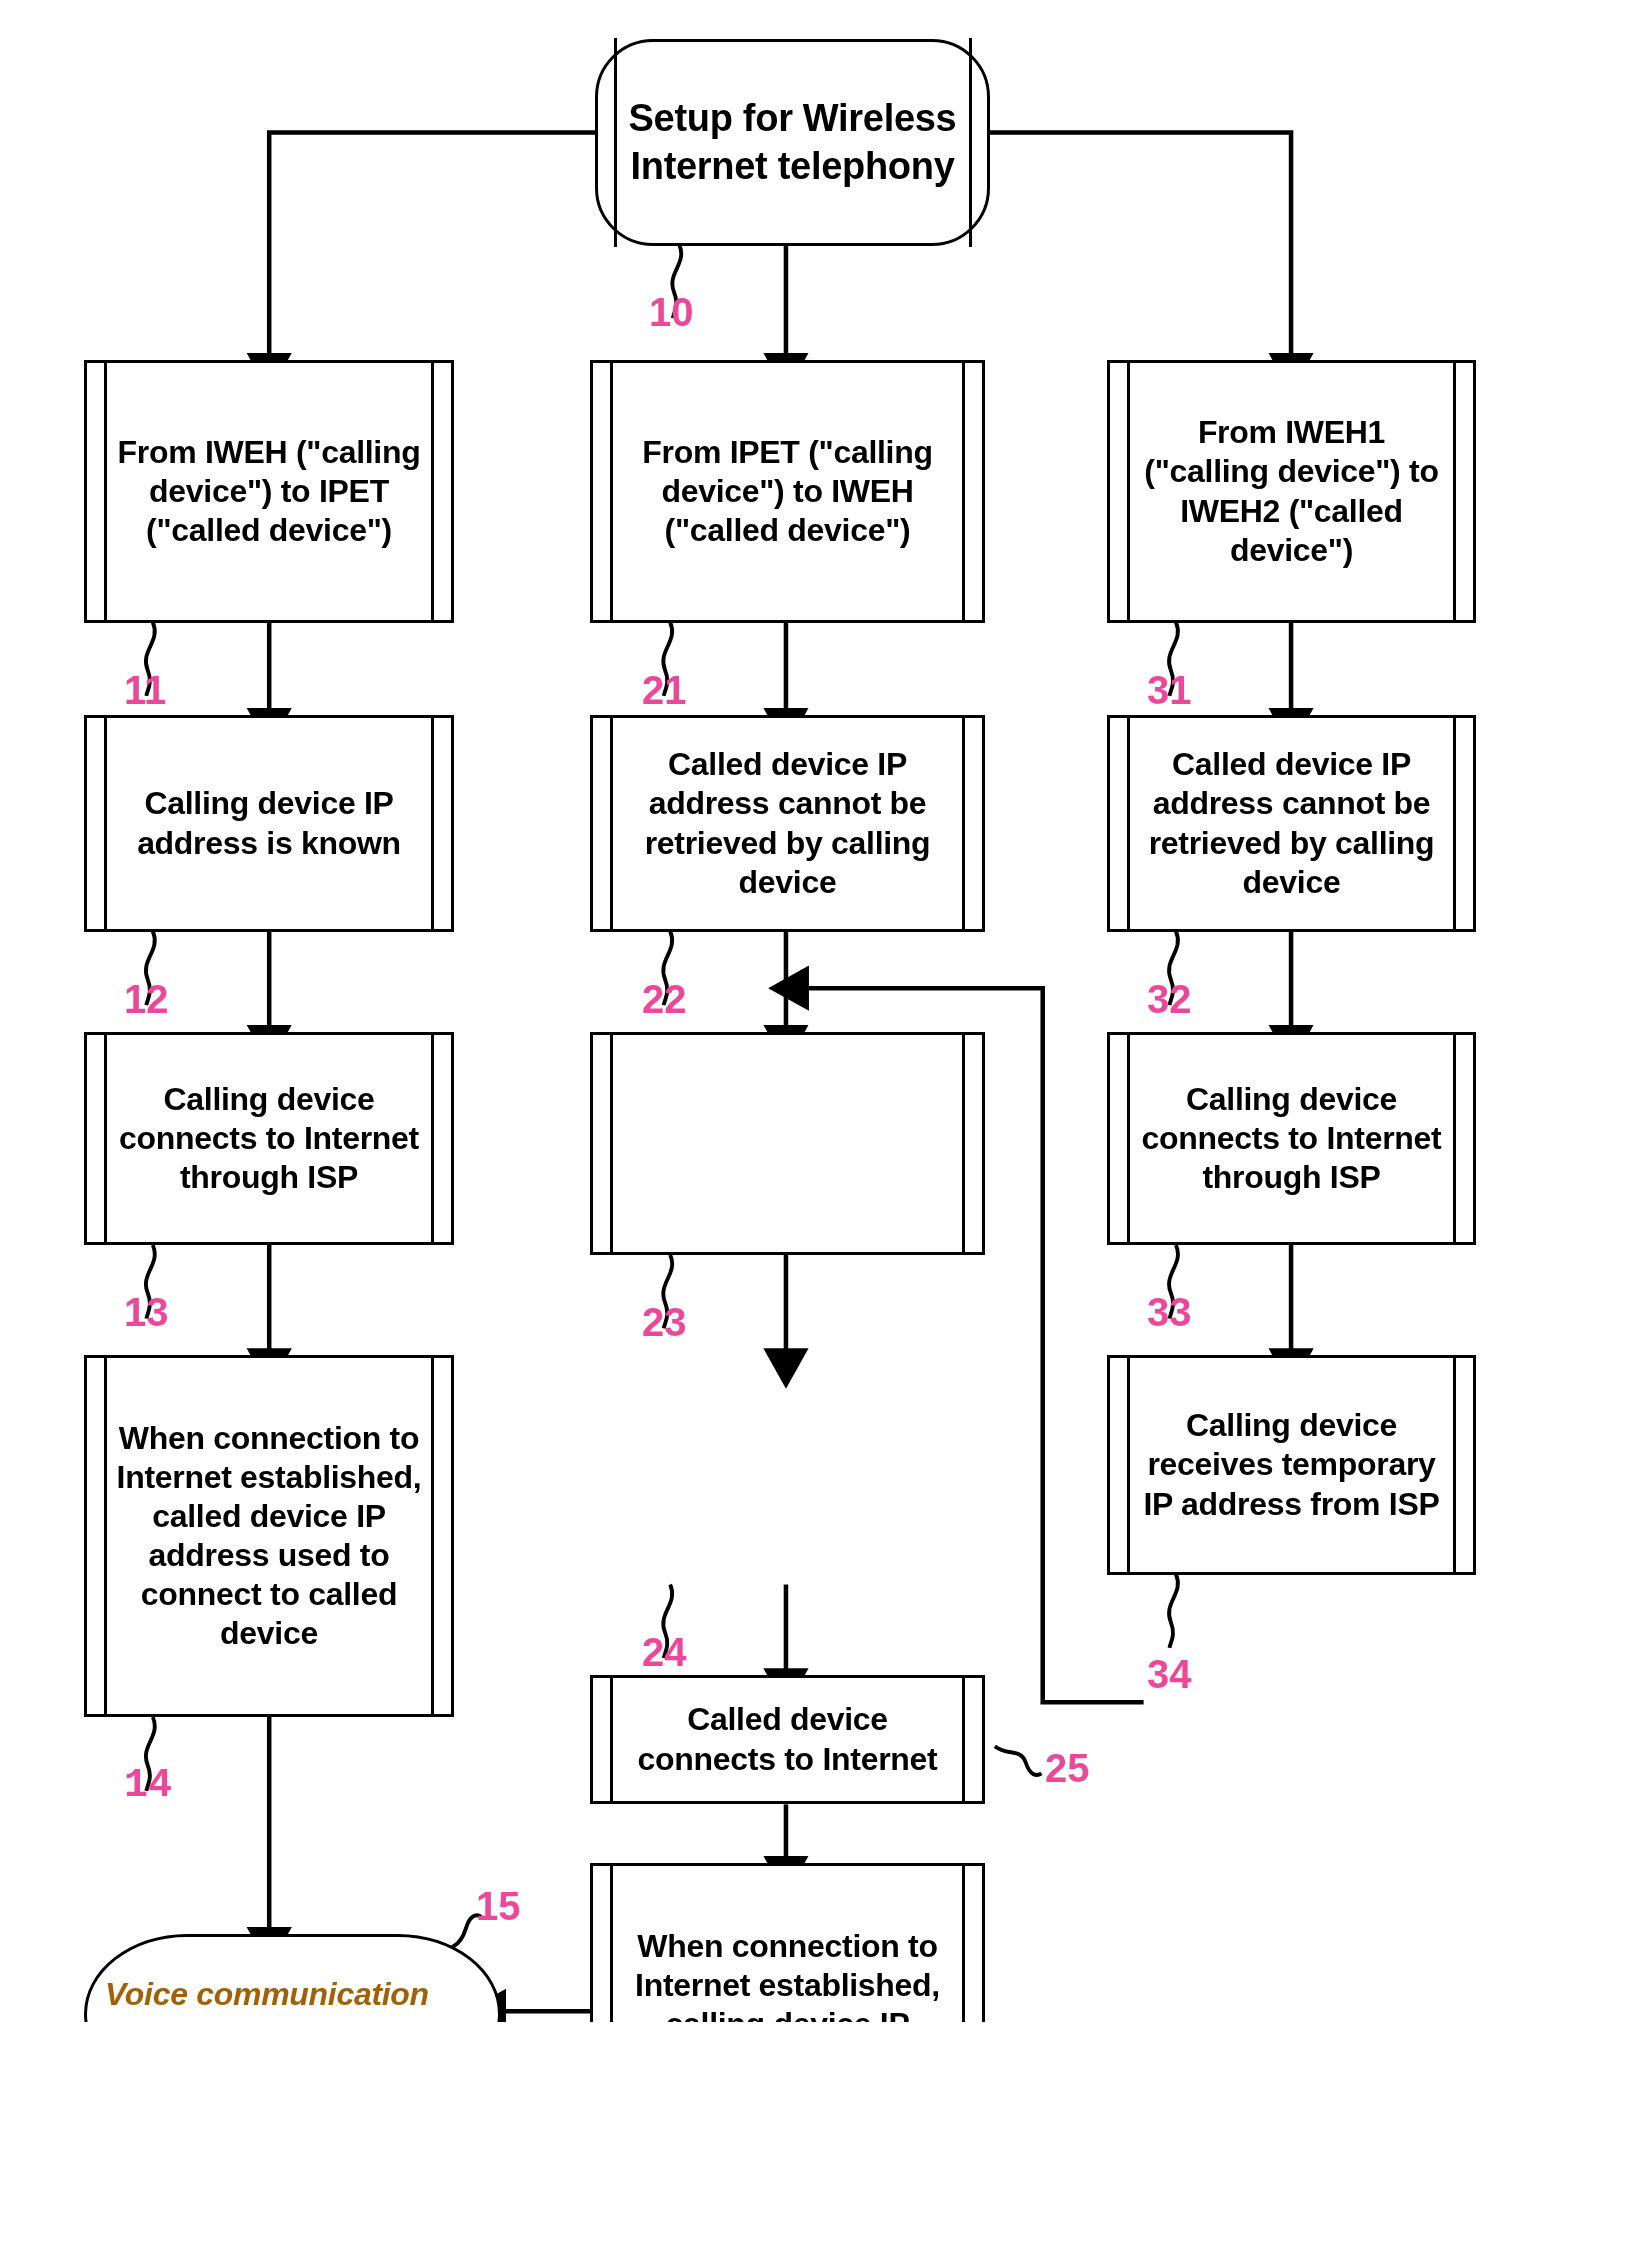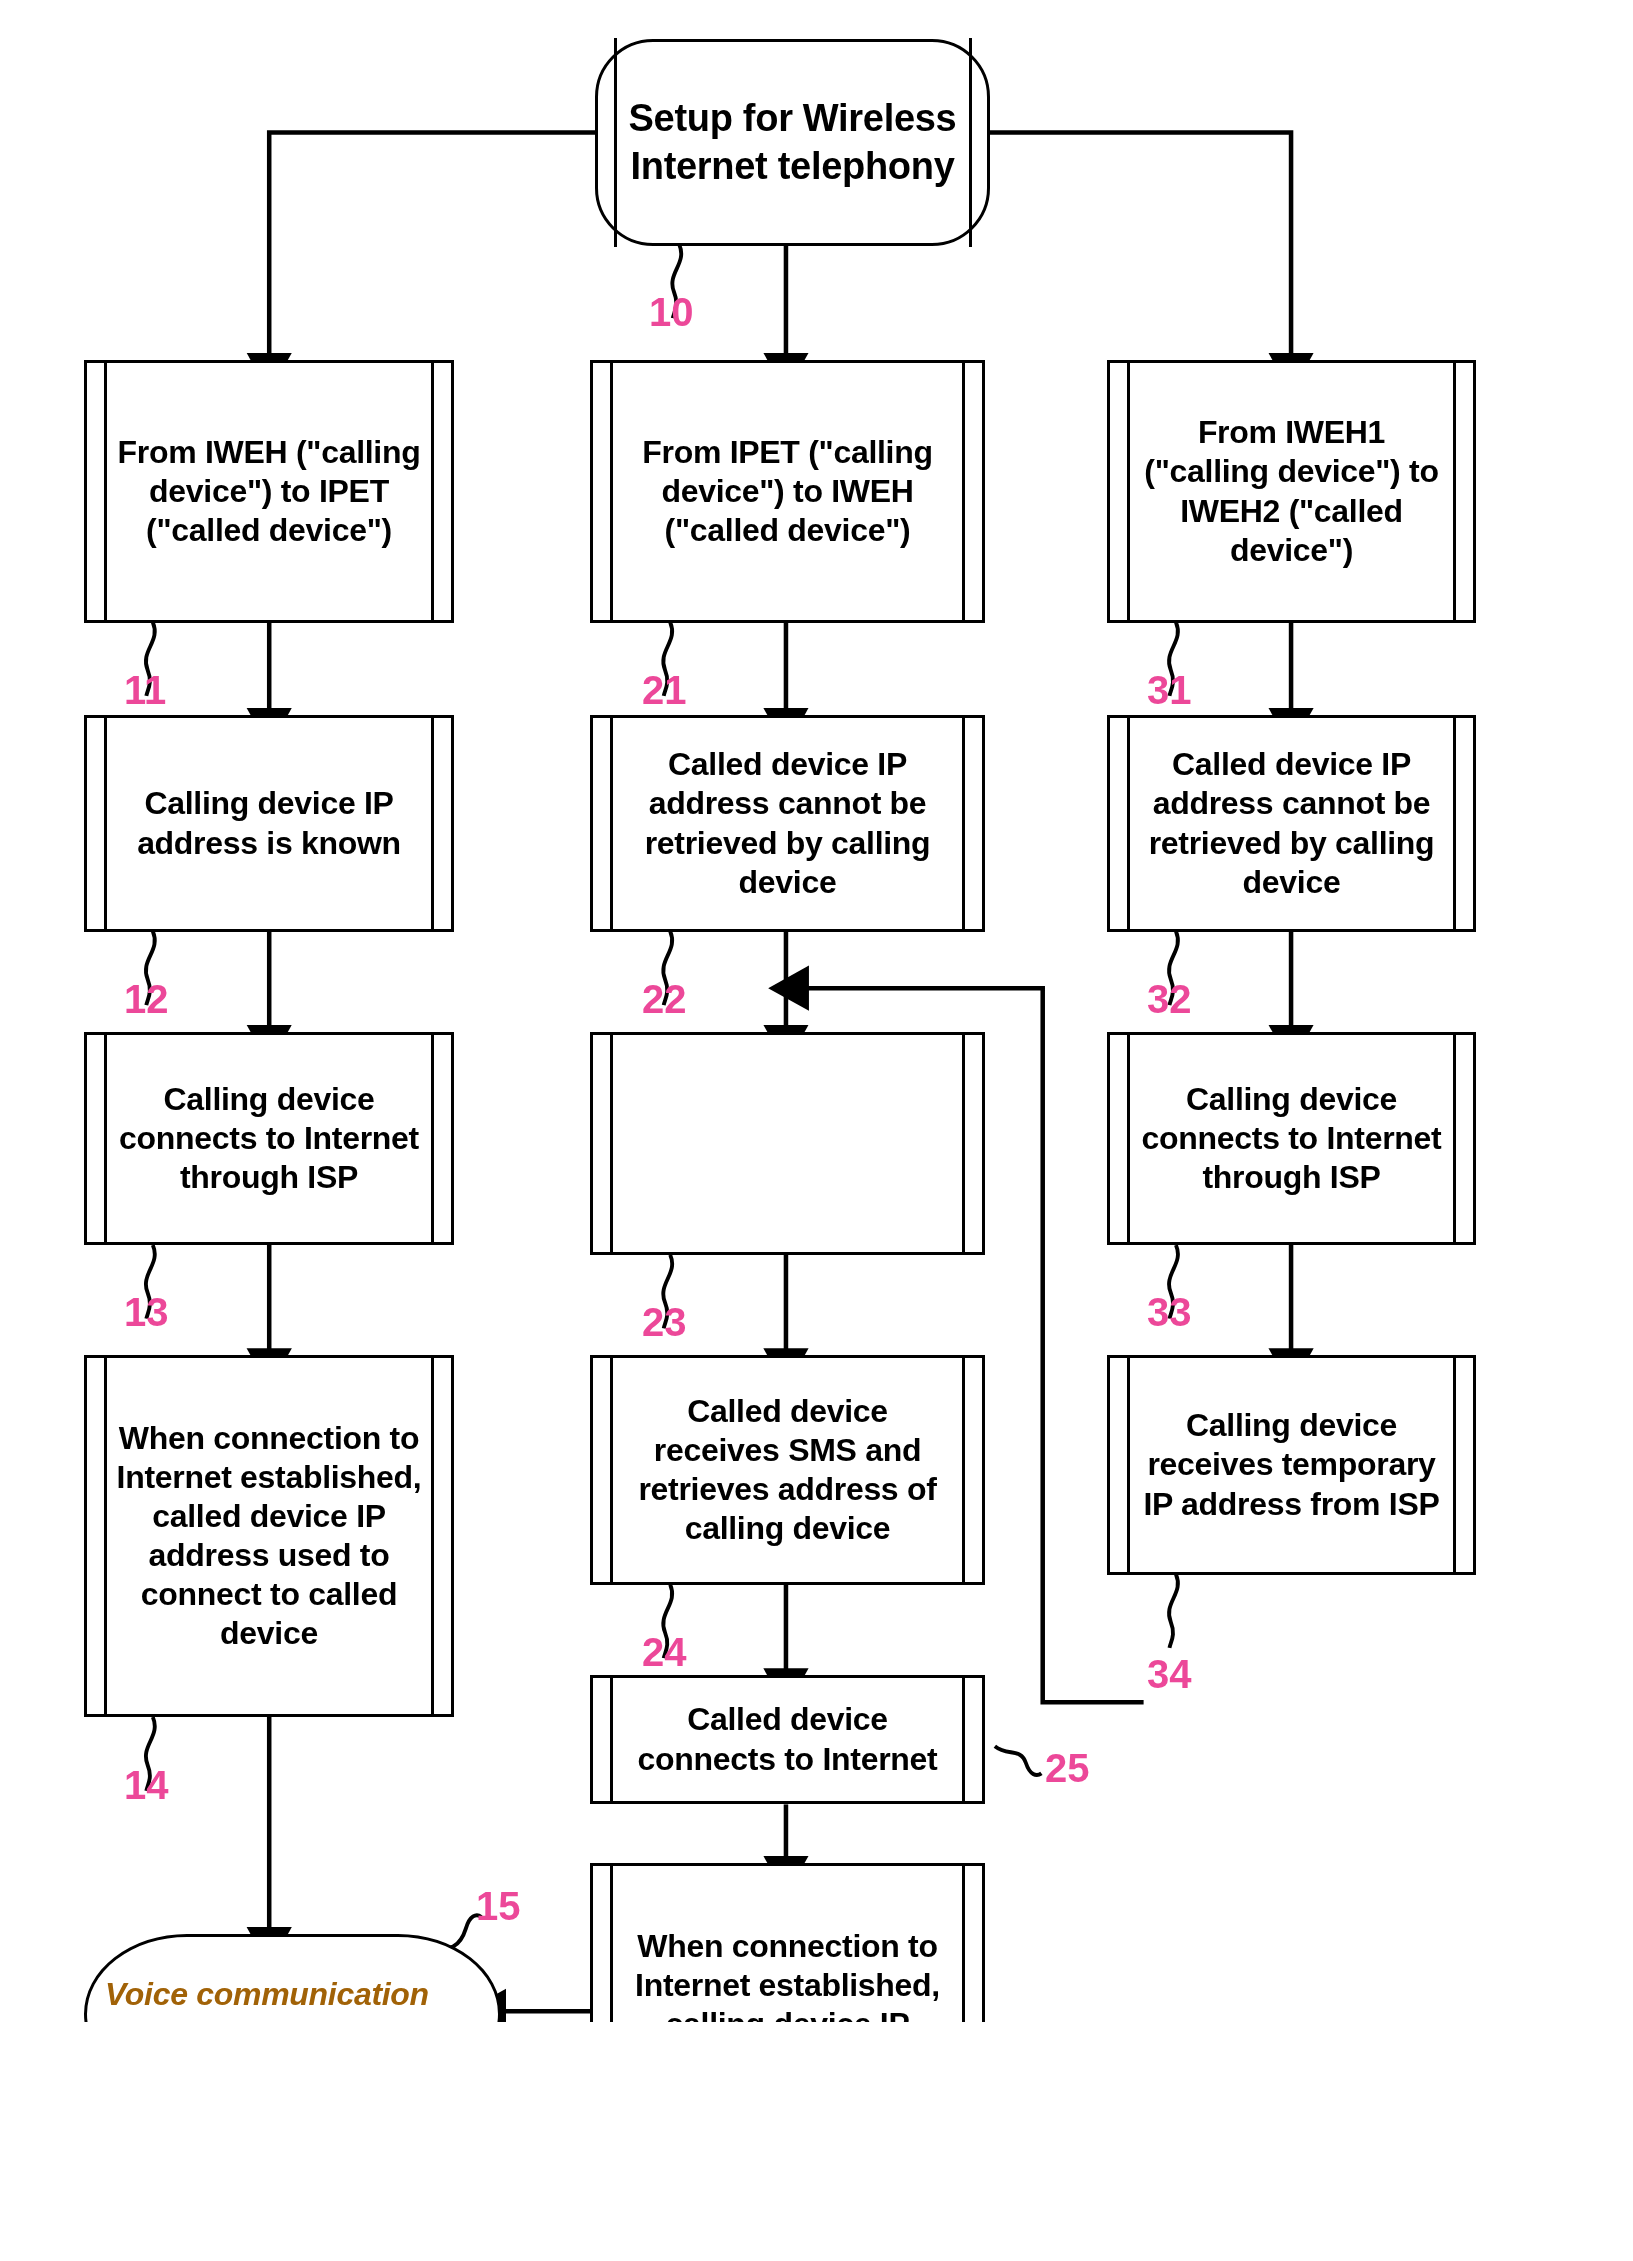--- a/index.html
+++ b/index.html
@@ -133,25 +133,20 @@
     <div class="bar-l"></div>
     <div class="bar-r"></div>
     <div class="txt">Called device IP address cannot be retrieved by calling device</div>
   </div>
 
   <div class="node proc" style="left:590px;top:1032px;width:395px;height:223px;font-size:32px;">
     <div class="bar-l"></div>
     <div class="bar-r"></div>
   </div>
 
-  <div class="node proc" style="left:590px;top:1355px;width:395px;height:230px;font-size:32px;">
-    <div class="bar-l"></div>
-    <div class="bar-r"></div>
-    <div class="txt">Called device receives SMS and retrieves address of calling device</div>
-  </div>
 
   <div class="node proc" style="left:590px;top:1863px;width:395px;height:362px;font-size:32px;">
     <div class="bar-l"></div>
     <div class="bar-r"></div>
     <div class="txt">When connection to Internet established, calling device IP address used to connect to calling device</div>
   </div>
 
   <div class="node proc" style="left:590px;top:1675px;width:395px;height:129px;font-size:32px;">
     <div class="bar-l"></div>
     <div class="bar-r"></div>
@@ -183,21 +178,21 @@
   </div>
 
   <div class="node oval" style="left:84px;top:1934px;width:417px;height:160px;font-size:32px;">
     <div class="txt">Voice communication over the Internet</div>
   </div>
 
   <div class="reflabel" style="left:649px;top:290px;font-size:40px;">10</div>
   <div class="reflabel" style="left:124px;top:668px;font-size:40px;">11</div>
   <div class="reflabel" style="left:124px;top:977px;font-size:40px;">12</div>
   <div class="reflabel" style="left:124px;top:1290px;font-size:40px;">13</div>
-  <div class="reflabel" style="left:124px;top:1763px;font-size:40px;">14</div>
+  <div class="reflabel" style="left:124px;top:1763px;font-size:40px;font-family:Liberation Mono, monospace;">14</div>
   <div class="reflabel" style="left:476px;top:1862px;font-size:40px;margin-top:22px;">15</div>
 
   <div class="reflabel" style="left:642px;top:668px;font-size:40px;">21</div>
   <div class="reflabel" style="left:642px;top:977px;font-size:40px;">22</div>
   <div class="reflabel" style="left:642px;top:1300px;font-size:40px;">23</div>
   <div class="reflabel" style="left:642px;top:1630px;font-size:40px;">24</div>
   <div class="reflabel" style="left:1045px;top:1746px;font-size:40px;">25</div>
   <div class="reflabel" style="left:1045px;top:2088px;font-size:40px;">26</div>
 
   <div class="reflabel" style="left:1147px;top:668px;font-size:40px;">31</div>

